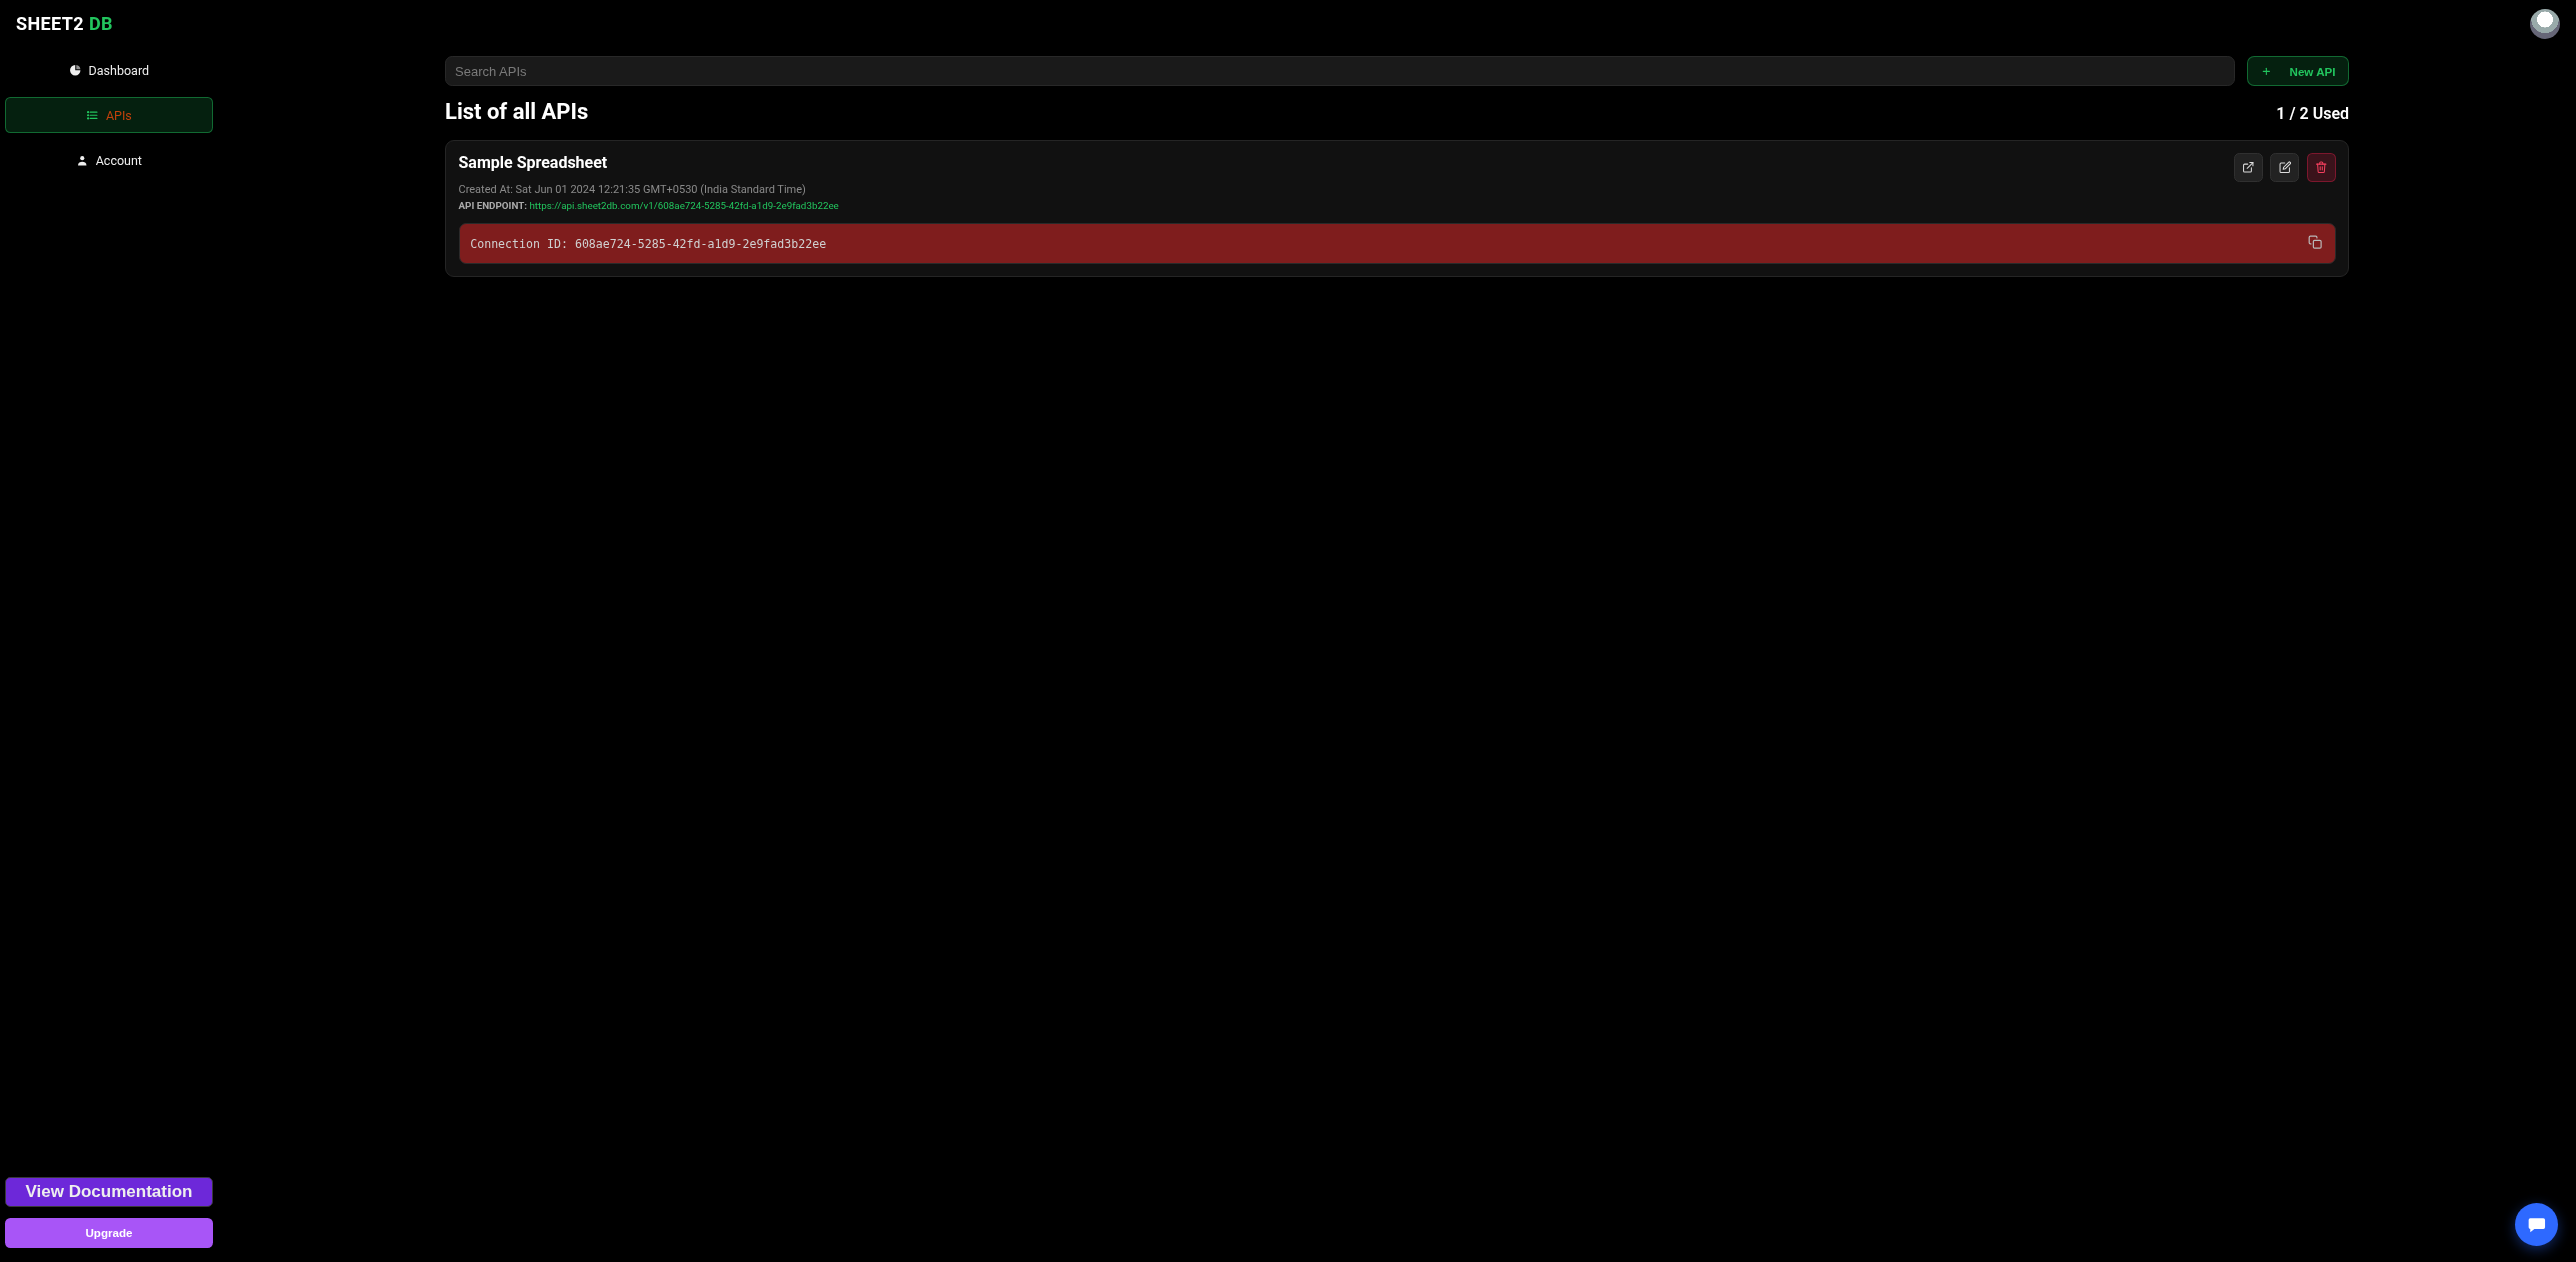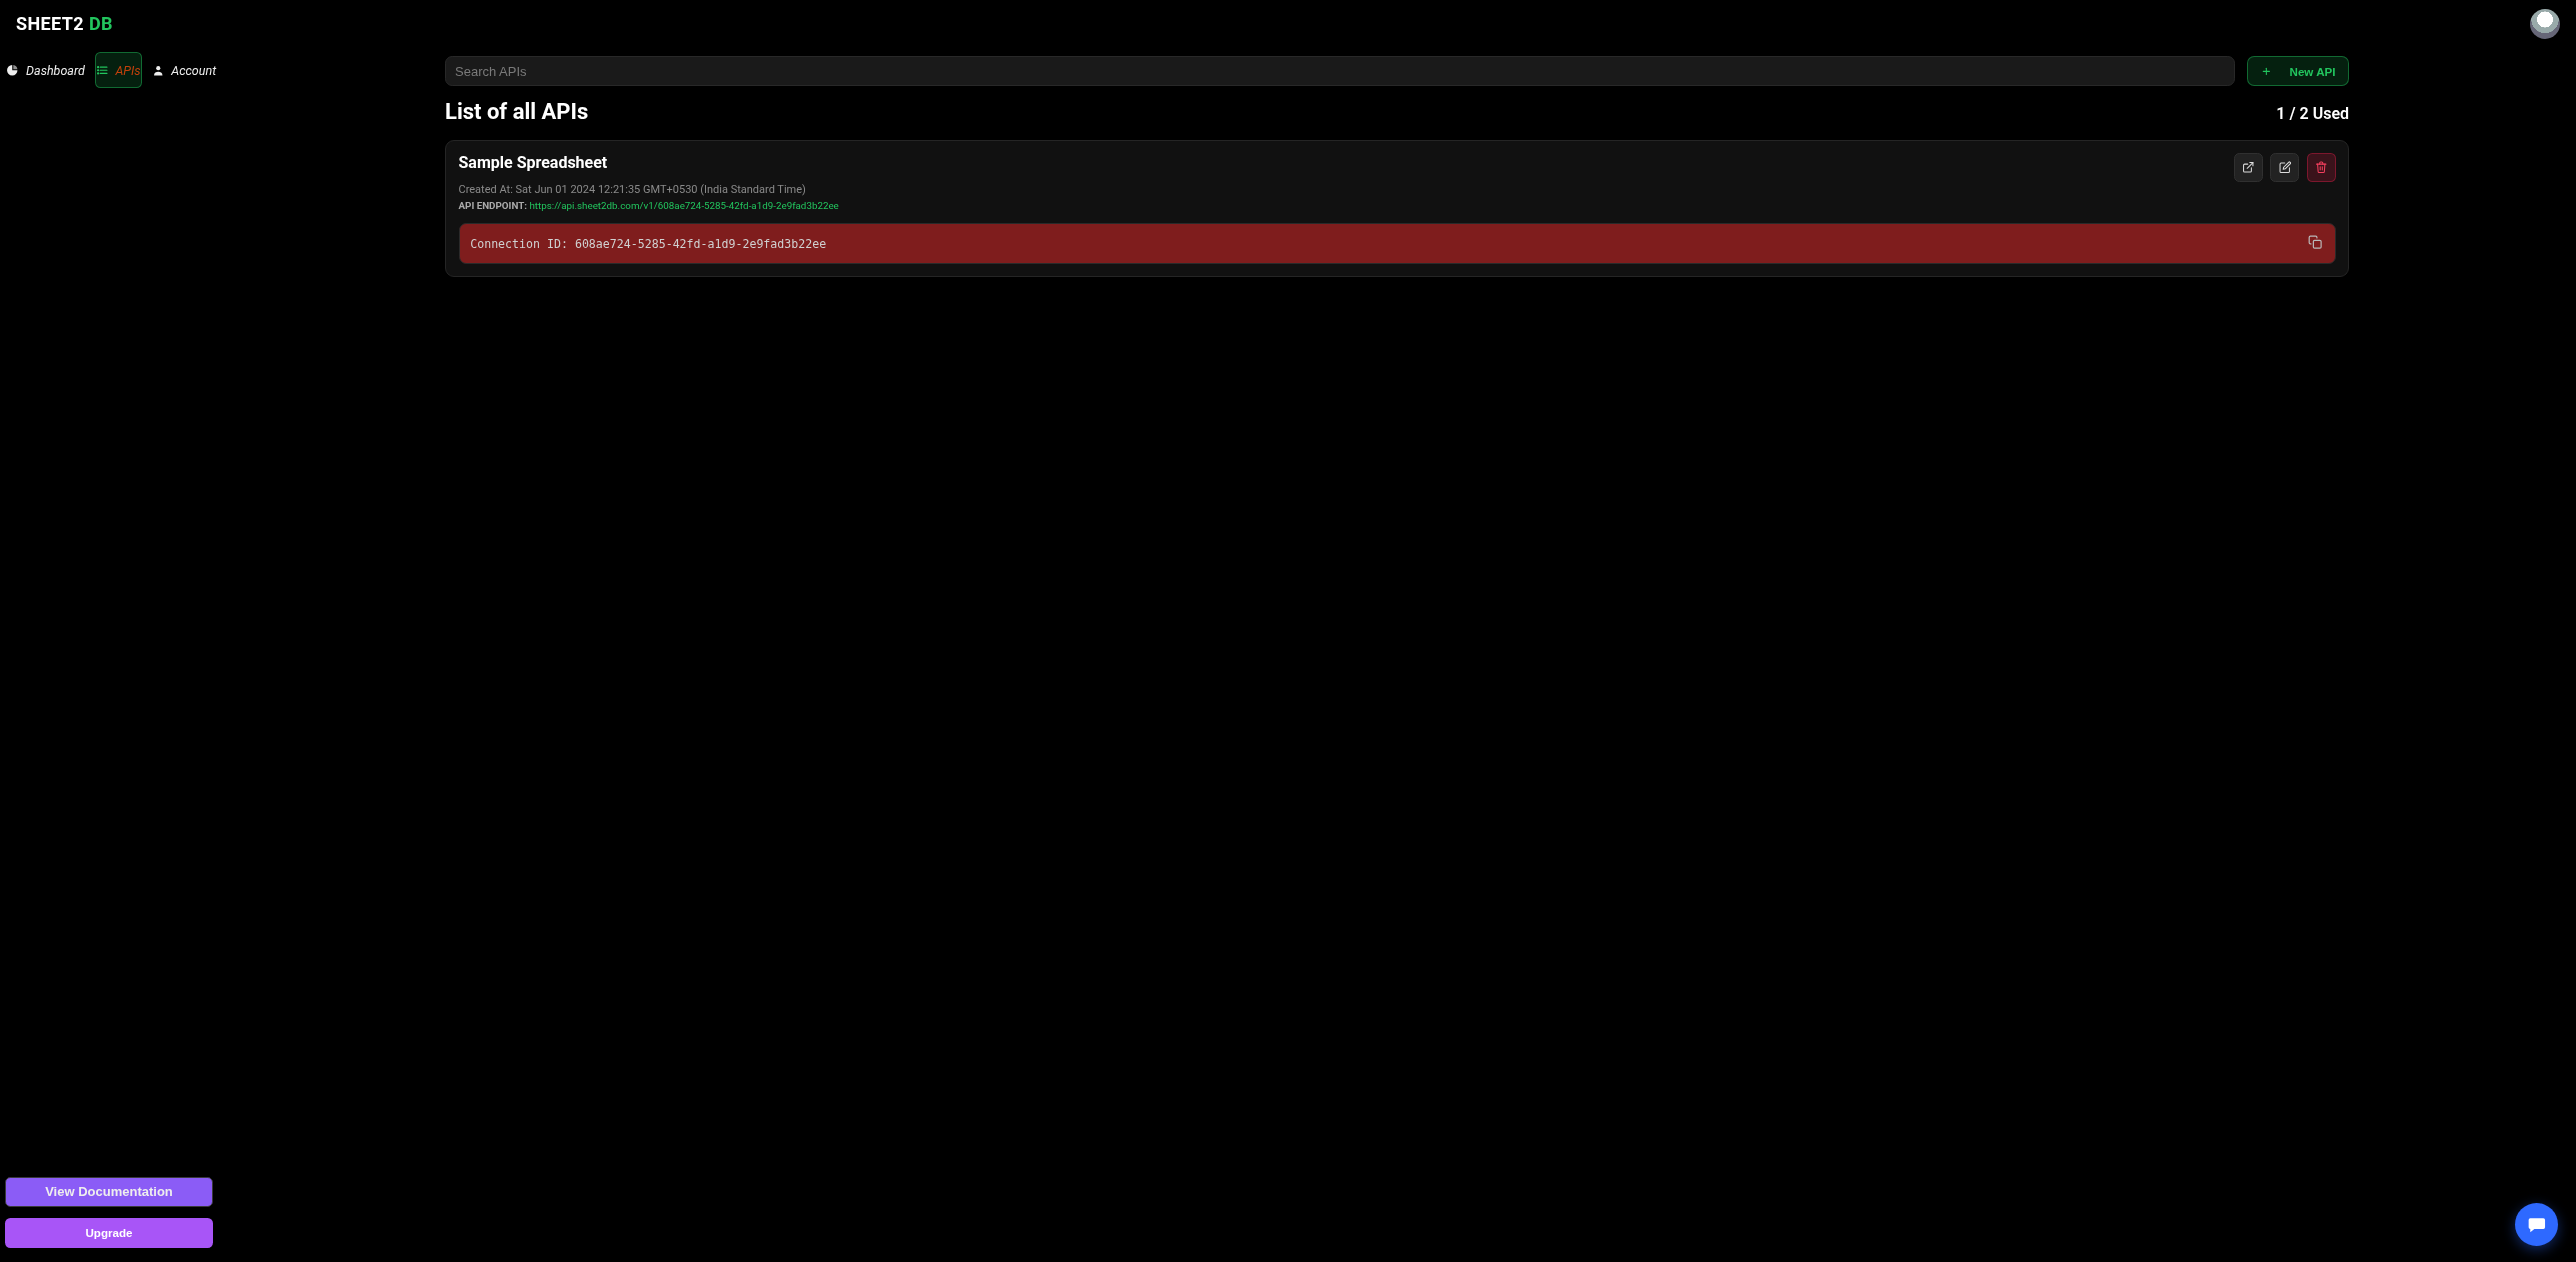--- a/index.html
+++ b/index.html
@@ -42,23 +42,22 @@
     top: 47px;
     left: 0;
     bottom: 0;
     width: 218px;
     display: flex;
     flex-direction: column;
     padding: 5.4px;
   }
   .nav {
     display: flex;
-    flex-direction: row;
+    flex-direction: column;
     gap: 9px;
-    font-style: italic;
   }
   .nav-item {
     display: flex;
     align-items: center;
     justify-content: center;
     gap: 7.2px;
     height: 36px;
     border-radius: 5.4px;
     font-size: 12.5px;
     color: #eee;
@@ -76,24 +75,24 @@
   .sidebar-bottom {
     margin-top: auto;
     display: flex;
     flex-direction: column;
     gap: 10.7px;
     padding-bottom: 9px;
   }
   .btn-secondary {
     height: 30px;
     border-radius: 5.4px;
-    background: #8b5cf6;
+    background: #6d28d9;
     border: 0.9px solid #3a3a3a;
     color: #eee;
-    font-size: 13px;
+    font-size: 17px;
     font-weight: 600;
     cursor: pointer;
   }
   .btn-upgrade {
     height: 30px;
     border-radius: 5.4px;
     background: #a855f7;
     color: #fff;
     border: none;
     font-size: 11.6px;

